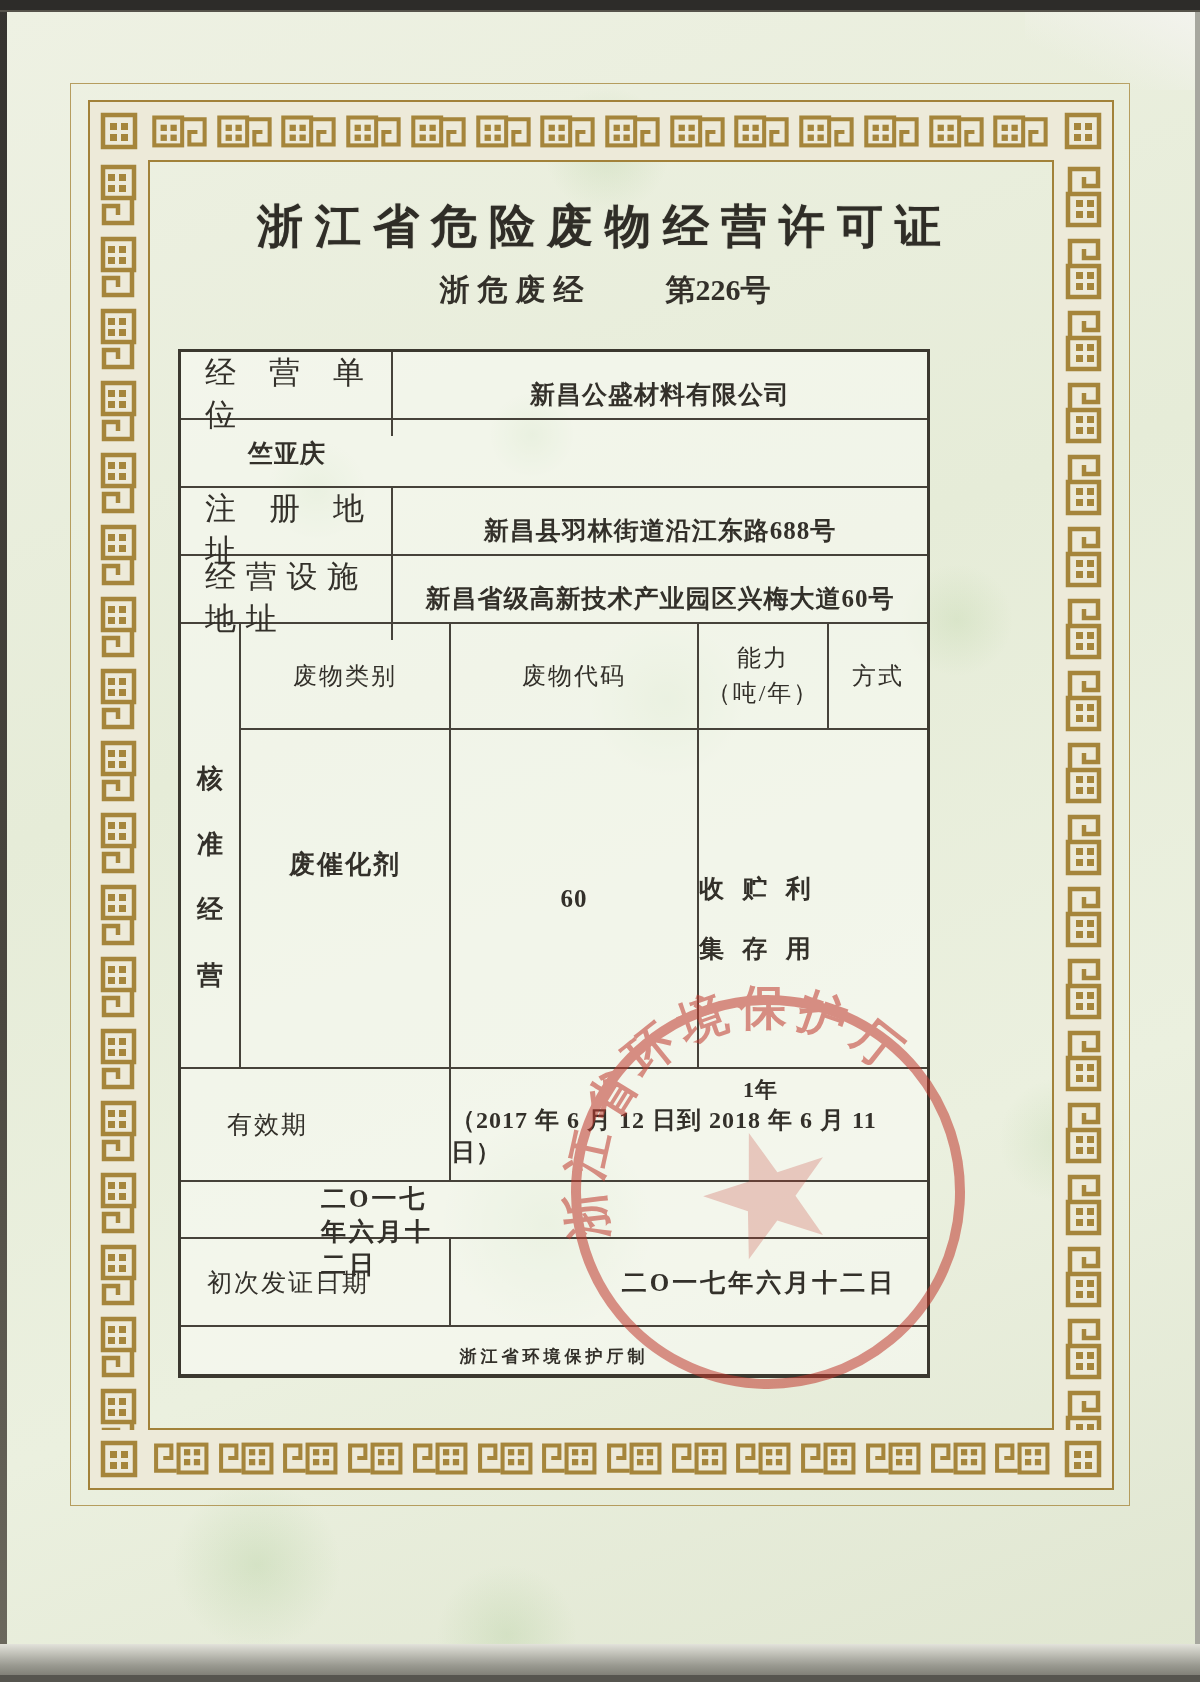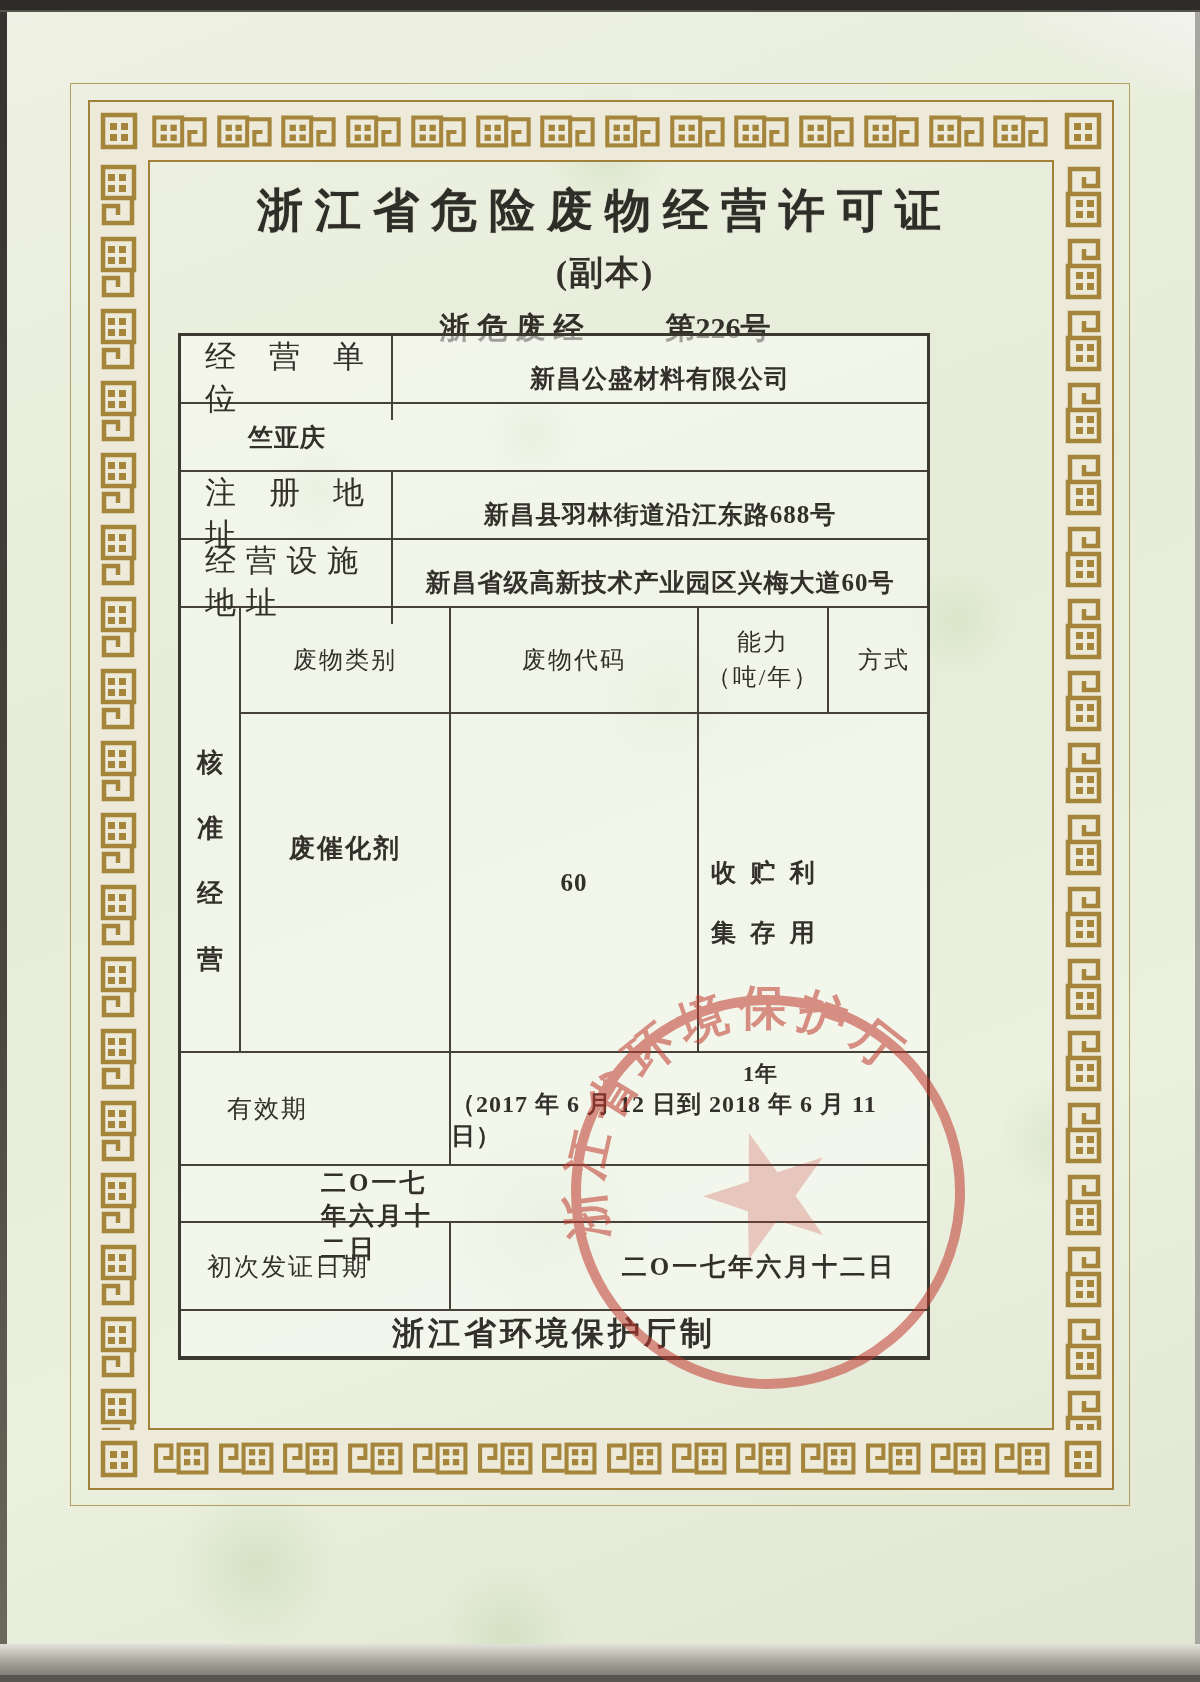--- a/index.html
+++ b/index.html
@@ -50,39 +50,39 @@
   .strip-bottom svg{transform:rotate(180deg);}
   .strip-left{top:58px;bottom:58px;left:0;width:58px;flex-direction:column;}
   .strip-right{top:58px;bottom:58px;right:0;width:58px;flex-direction:column;}
   .vtile{width:58px;height:72px;position:relative;flex:none;}
   .vtile svg{position:absolute;left:-7px;top:7px;}
   .strip-left .vtile svg{transform:rotate(90deg);}
   .strip-right .vtile svg{transform:rotate(-90deg);}
   .corner{position:absolute;width:58px;height:58px;background:#edead9;}
   .c-tl{left:0;top:0}.c-tr{right:0;top:0}.c-bl{left:0;bottom:0}.c-br{right:0;bottom:0}
   
-  .content{position:absolute;left:158px;top:152px;width:880px;height:1345px;color:var(--ink);}
+  .content{position:absolute;left:158px;top:168px;width:880px;height:1345px;color:var(--ink);}
   .title{margin:18px 0 0 0;text-align:center;font-size:46px;font-weight:bold;
     letter-spacing:12px;color:#2f2d27;text-shadow:0 0 1px rgba(40,38,30,.5);}
   .subtitle{margin-top:8px;text-align:center;font-size:34px;font-weight:bold;letter-spacing:2px;}
   .serial{margin-top:12px;display:flex;justify-content:center;gap:74px;
     font-size:30px;font-weight:bold;}
   .serial .pfx{letter-spacing:8px;}
   
   .cert-table{position:absolute;left:13px;top:171px;width:752px;box-sizing:border-box;
     border:3px solid #3b382f;border-bottom-width:4px;background:rgba(250,252,245,.55);}
   .info-row{display:grid;grid-template-columns:212px 1fr;height:66px;border-bottom:2px solid var(--line);}
   .info-label{border-right:2px solid var(--line);display:flex;align-items:center;
     padding-left:24px;font-size:31px;letter-spacing:1px;}
   .info-value{display:flex;align-items:center;justify-content:center;font-size:25px;
     font-weight:600;letter-spacing:1px;}
   .approval{display:grid;grid-template-columns:60px 210px 248px 130px 1fr;
     grid-template-rows:106px 337px;border-bottom:2px solid var(--line);}
   .ap-cell{border-right:2px solid var(--line);display:flex;align-items:center;justify-content:center;}
-  .ap-cell.last{border-right:none;padding-left:12px;}
+  .ap-cell.last{border-right:none;}
   .ap-section{grid-row:1/3;}
   .v-label{writing-mode:vertical-rl;font-size:26px;letter-spacing:66px;padding-top:58px;font-weight:600;}
   .ap-head{border-bottom:2px solid var(--line);font-size:24px;letter-spacing:2px;flex-direction:column;line-height:1.45;}
   .waste-cat{font-size:26px;letter-spacing:2px;transform:translateY(-34px);font-weight:700;}
   .codes{align-items:flex-start;justify-content:flex-start;flex-direction:column;
     padding:52px 0 0 52px;font-family:"Liberation Mono","DejaVu Sans Mono",monospace;
     font-size:24px;letter-spacing:2px;line-height:55px;font-weight:bold;color:#3c3932;}
   .capacity{font-size:25px;font-weight:bold;letter-spacing:1px;}
   .methods{justify-content:flex-end;padding-top:40px;
     font-size:25px;letter-spacing:5px;line-height:60px;font-weight:600;}
@@ -92,22 +92,22 @@
   .b-row.first{height:86px;}
   .b-label{border-right:2px solid var(--line);display:flex;align-items:center;
     font-size:25px;letter-spacing:2px;}
   .b-value{position:relative;display:flex;align-items:flex-end;justify-content:center;
     font-size:24px;font-weight:bold;letter-spacing:1px;padding-bottom:12px;}
   .validity .b-label{padding-left:46px;}
   .issue .b-label{padding-left:42px;}
   .first .b-label{padding-left:26px;}
   .issue .b-value,.first .b-value{align-items:center;padding-bottom:0;padding-left:140px;font-size:25px;letter-spacing:3px;}
   .validity-note{position:absolute;left:292px;top:6px;font-size:22px;font-weight:bold;letter-spacing:1px;}
-  .footer-row{height:45px;display:flex;align-items:center;justify-content:center;
-    font-size:32px;letter-spacing:4px;font-weight:600;}
+  .footer-row{height:35px;display:flex;align-items:center;justify-content:center;
+    font-size:17px;letter-spacing:4px;font-weight:600;margin-top:12px;}
   
   .stamp{position:absolute;left:551px;top:972px;width:420px;height:420px;z-index:20;pointer-events:none;}
 </style>
 </head>
 <body>
 
 <div>
   <div class="paper">
 
     <div class="frame-outer"></div>
@@ -994,21 +994,20 @@
                 <rect x="25" y="33" width="7" height="7"></rect>
   </g>
             </svg>
           </div>
         </div>
       <div class="frame-inner-line"></div>
     </div>
 
     <div class="content">
       <div class="title">浙江省危险废物经营许可证</div>
-      <div class="subtitle">(副本)</div>
       <div class="serial">
         <span class="pfx">浙危废经</span>
         <span>第226号</span>
       </div>
 
       <div class="cert-table">
 
         <div class="info-row">
           <div class="info-label">经　营　单　位</div>
           <div class="info-value">新昌公盛材料有限公司</div>

